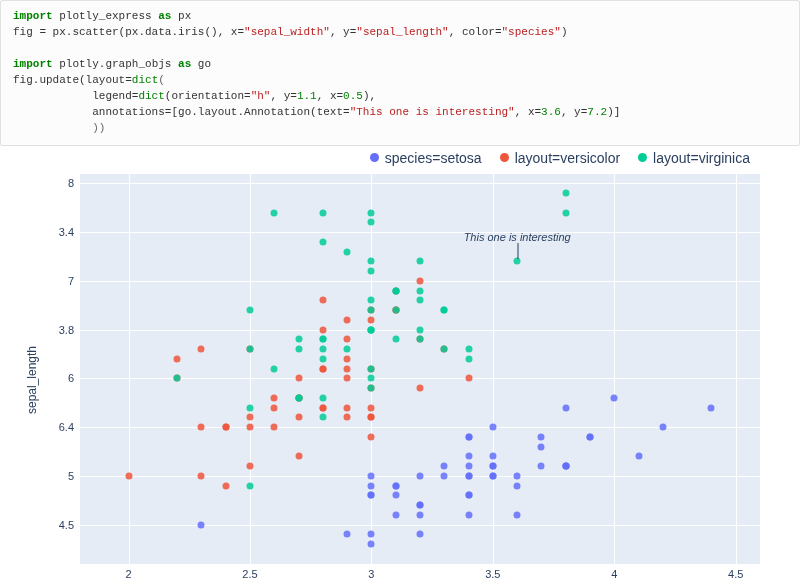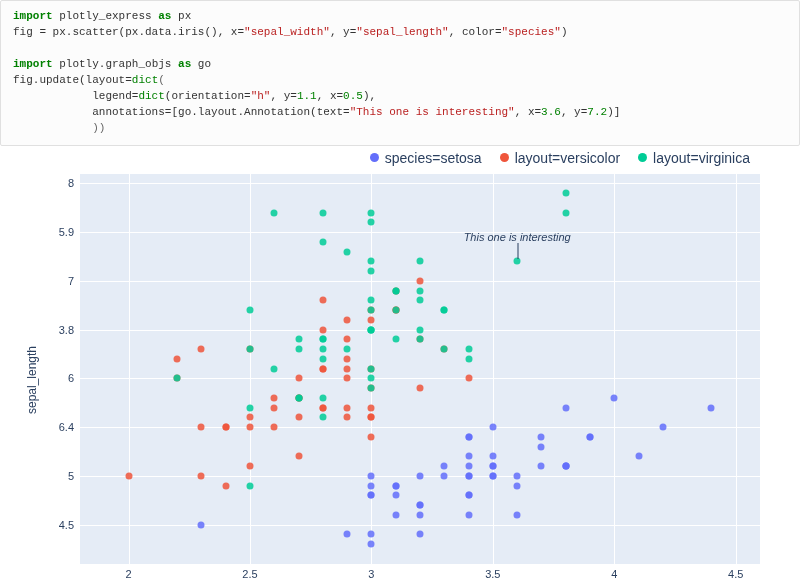--- a/index.html
+++ b/index.html
@@ -140,21 +140,21 @@
       <div class="ytick" style="top: 302.25px;">5</div>
       <div class="gridline-h" style="top: 253.5px;"></div>
       <div class="ytick" style="top: 253.5px;">6.4</div>
       <div class="gridline-h" style="top: 204.75px;"></div>
       <div class="ytick" style="top: 204.75px;">6</div>
       <div class="gridline-h" style="top: 156px;"></div>
       <div class="ytick" style="top: 156px;">3.8</div>
       <div class="gridline-h" style="top: 107.25px;"></div>
       <div class="ytick" style="top: 107.25px;">7</div>
       <div class="gridline-h" style="top: 58.5px;"></div>
-      <div class="ytick" style="top: 58.5px;">5.9</div>
+      <div class="ytick" style="top: 58.5px;">3.4</div>
       <div class="gridline-h" style="top: 9.75px;"></div>
       <div class="ytick" style="top: 9.75px;">8</div>
       <div class="gridline-v" style="left: 48.5714px;"></div>
       <div class="xtick" style="left: 48.5714px;">2</div>
       <div class="gridline-v" style="left: 170px;"></div>
       <div class="xtick" style="left: 170px;">2.5</div>
       <div class="gridline-v" style="left: 291.429px;"></div>
       <div class="xtick" style="left: 291.429px;">3</div>
       <div class="gridline-v" style="left: 412.857px;"></div>
       <div class="xtick" style="left: 412.857px;">3.5</div>

